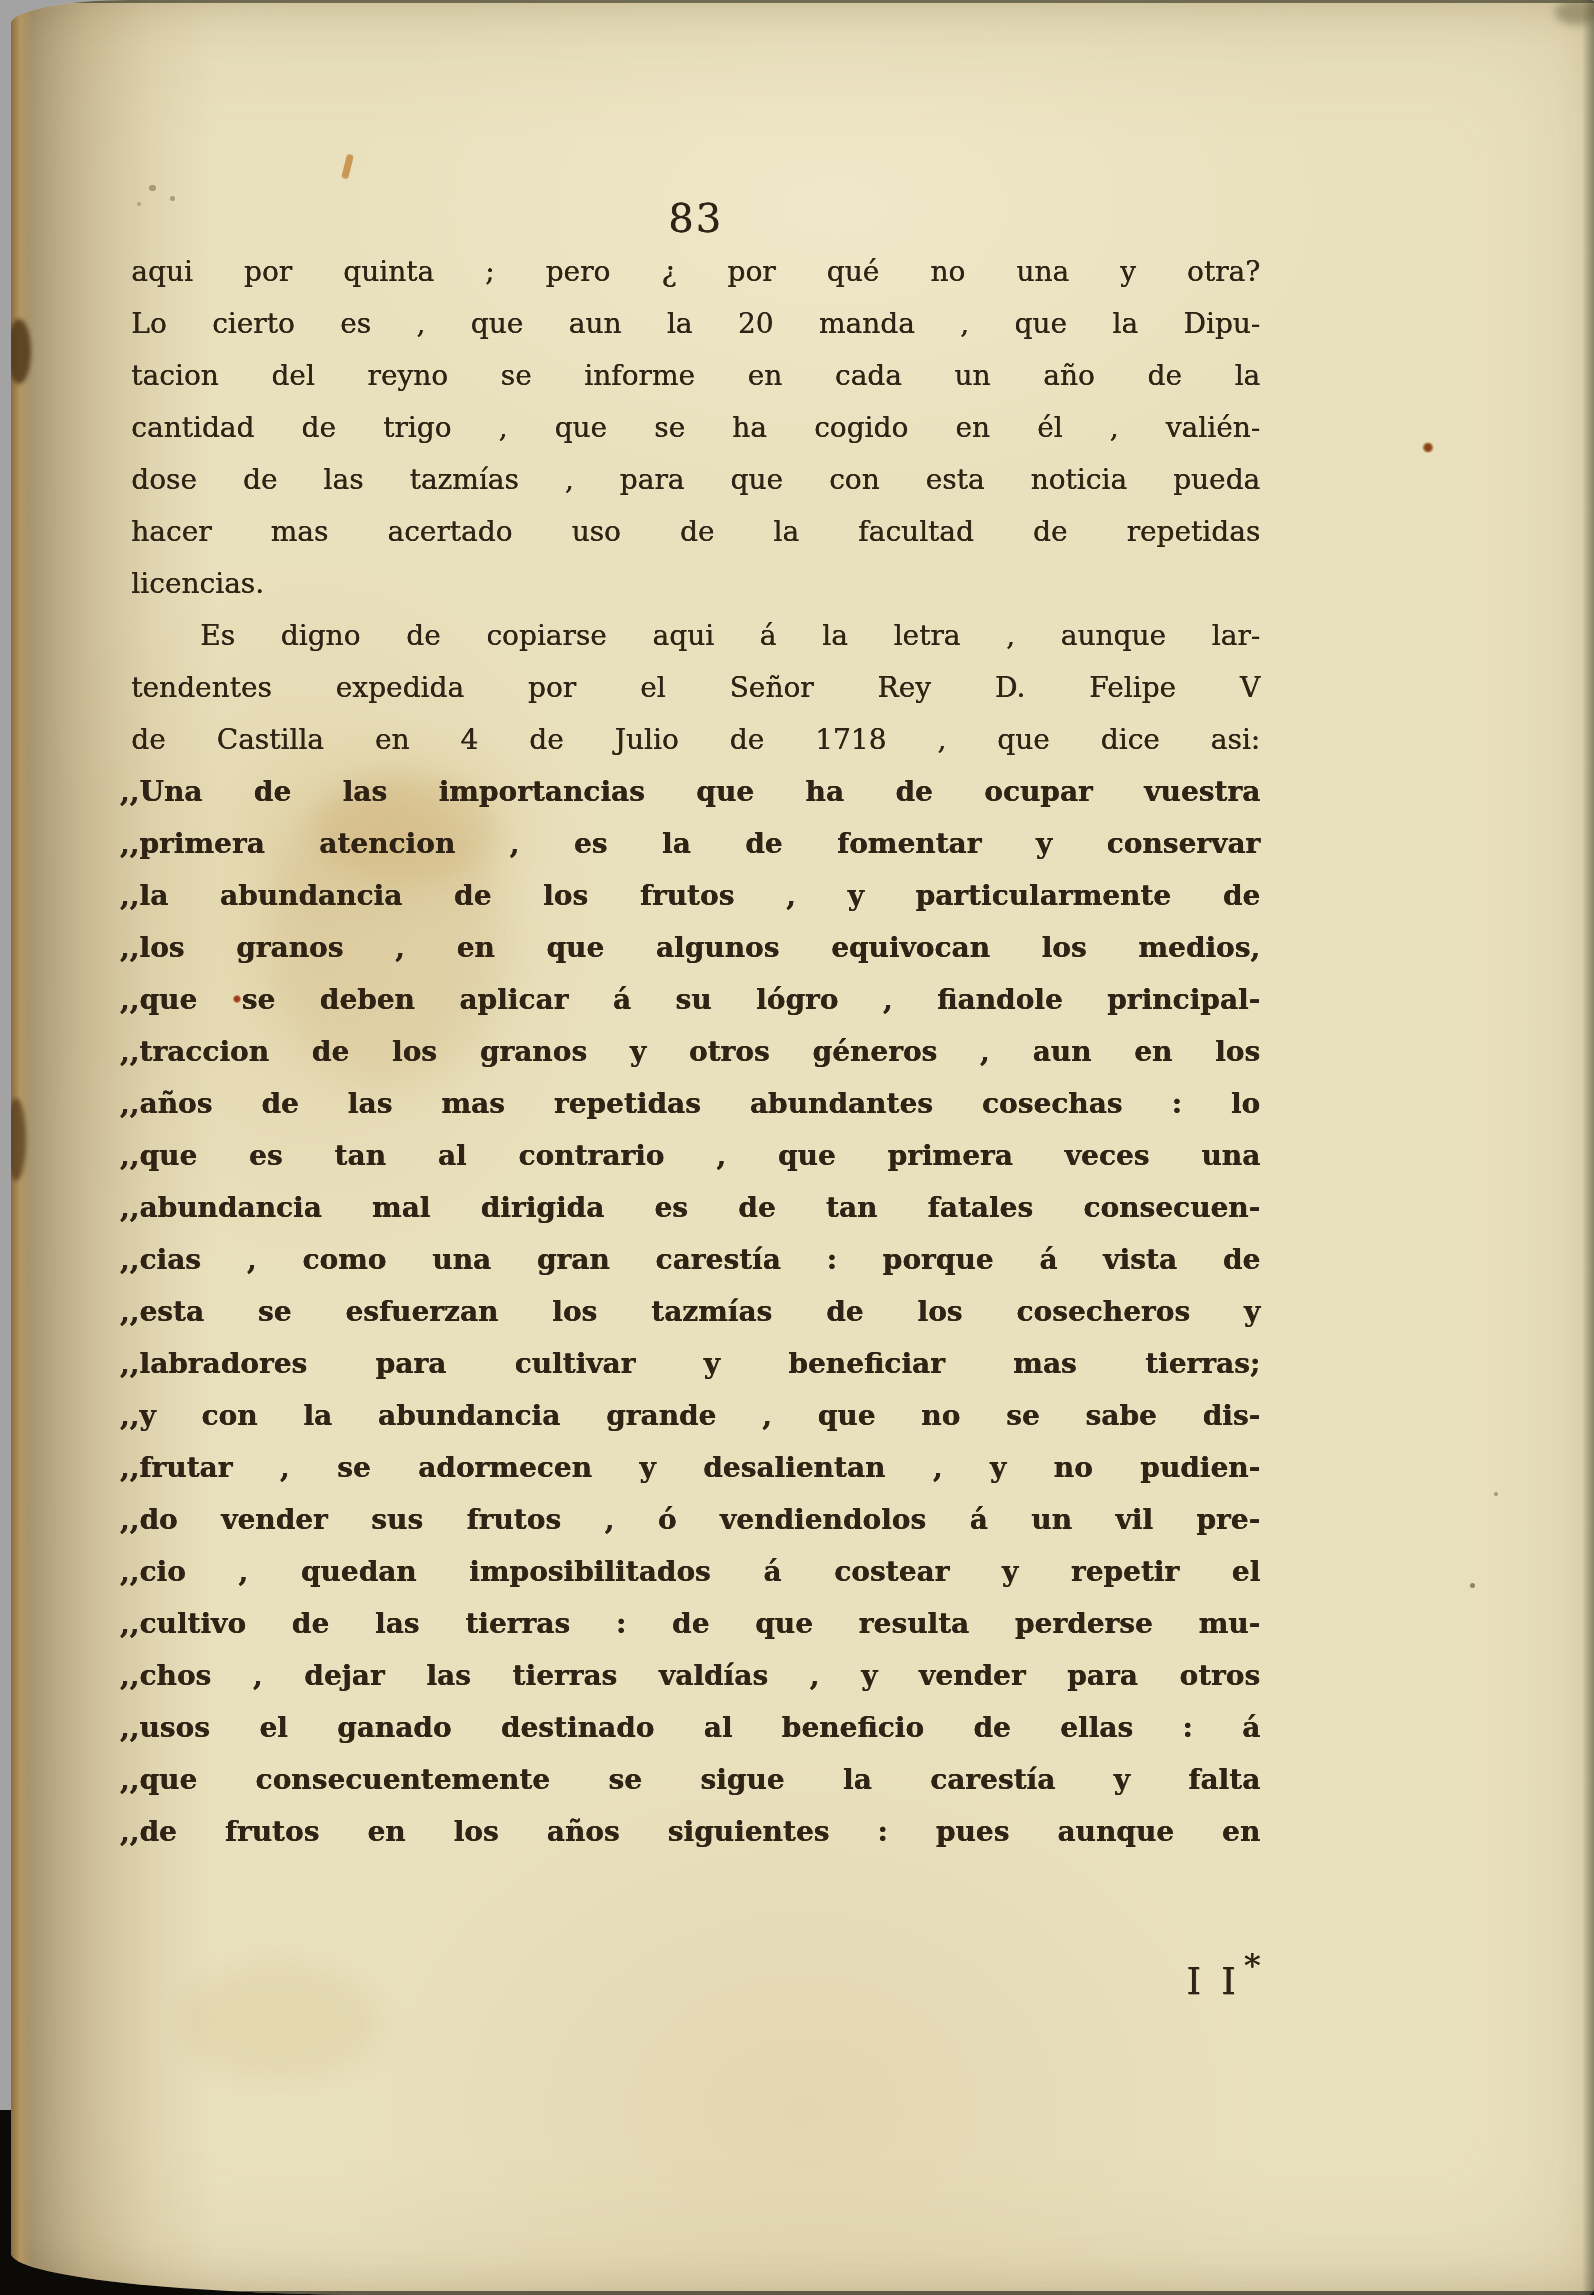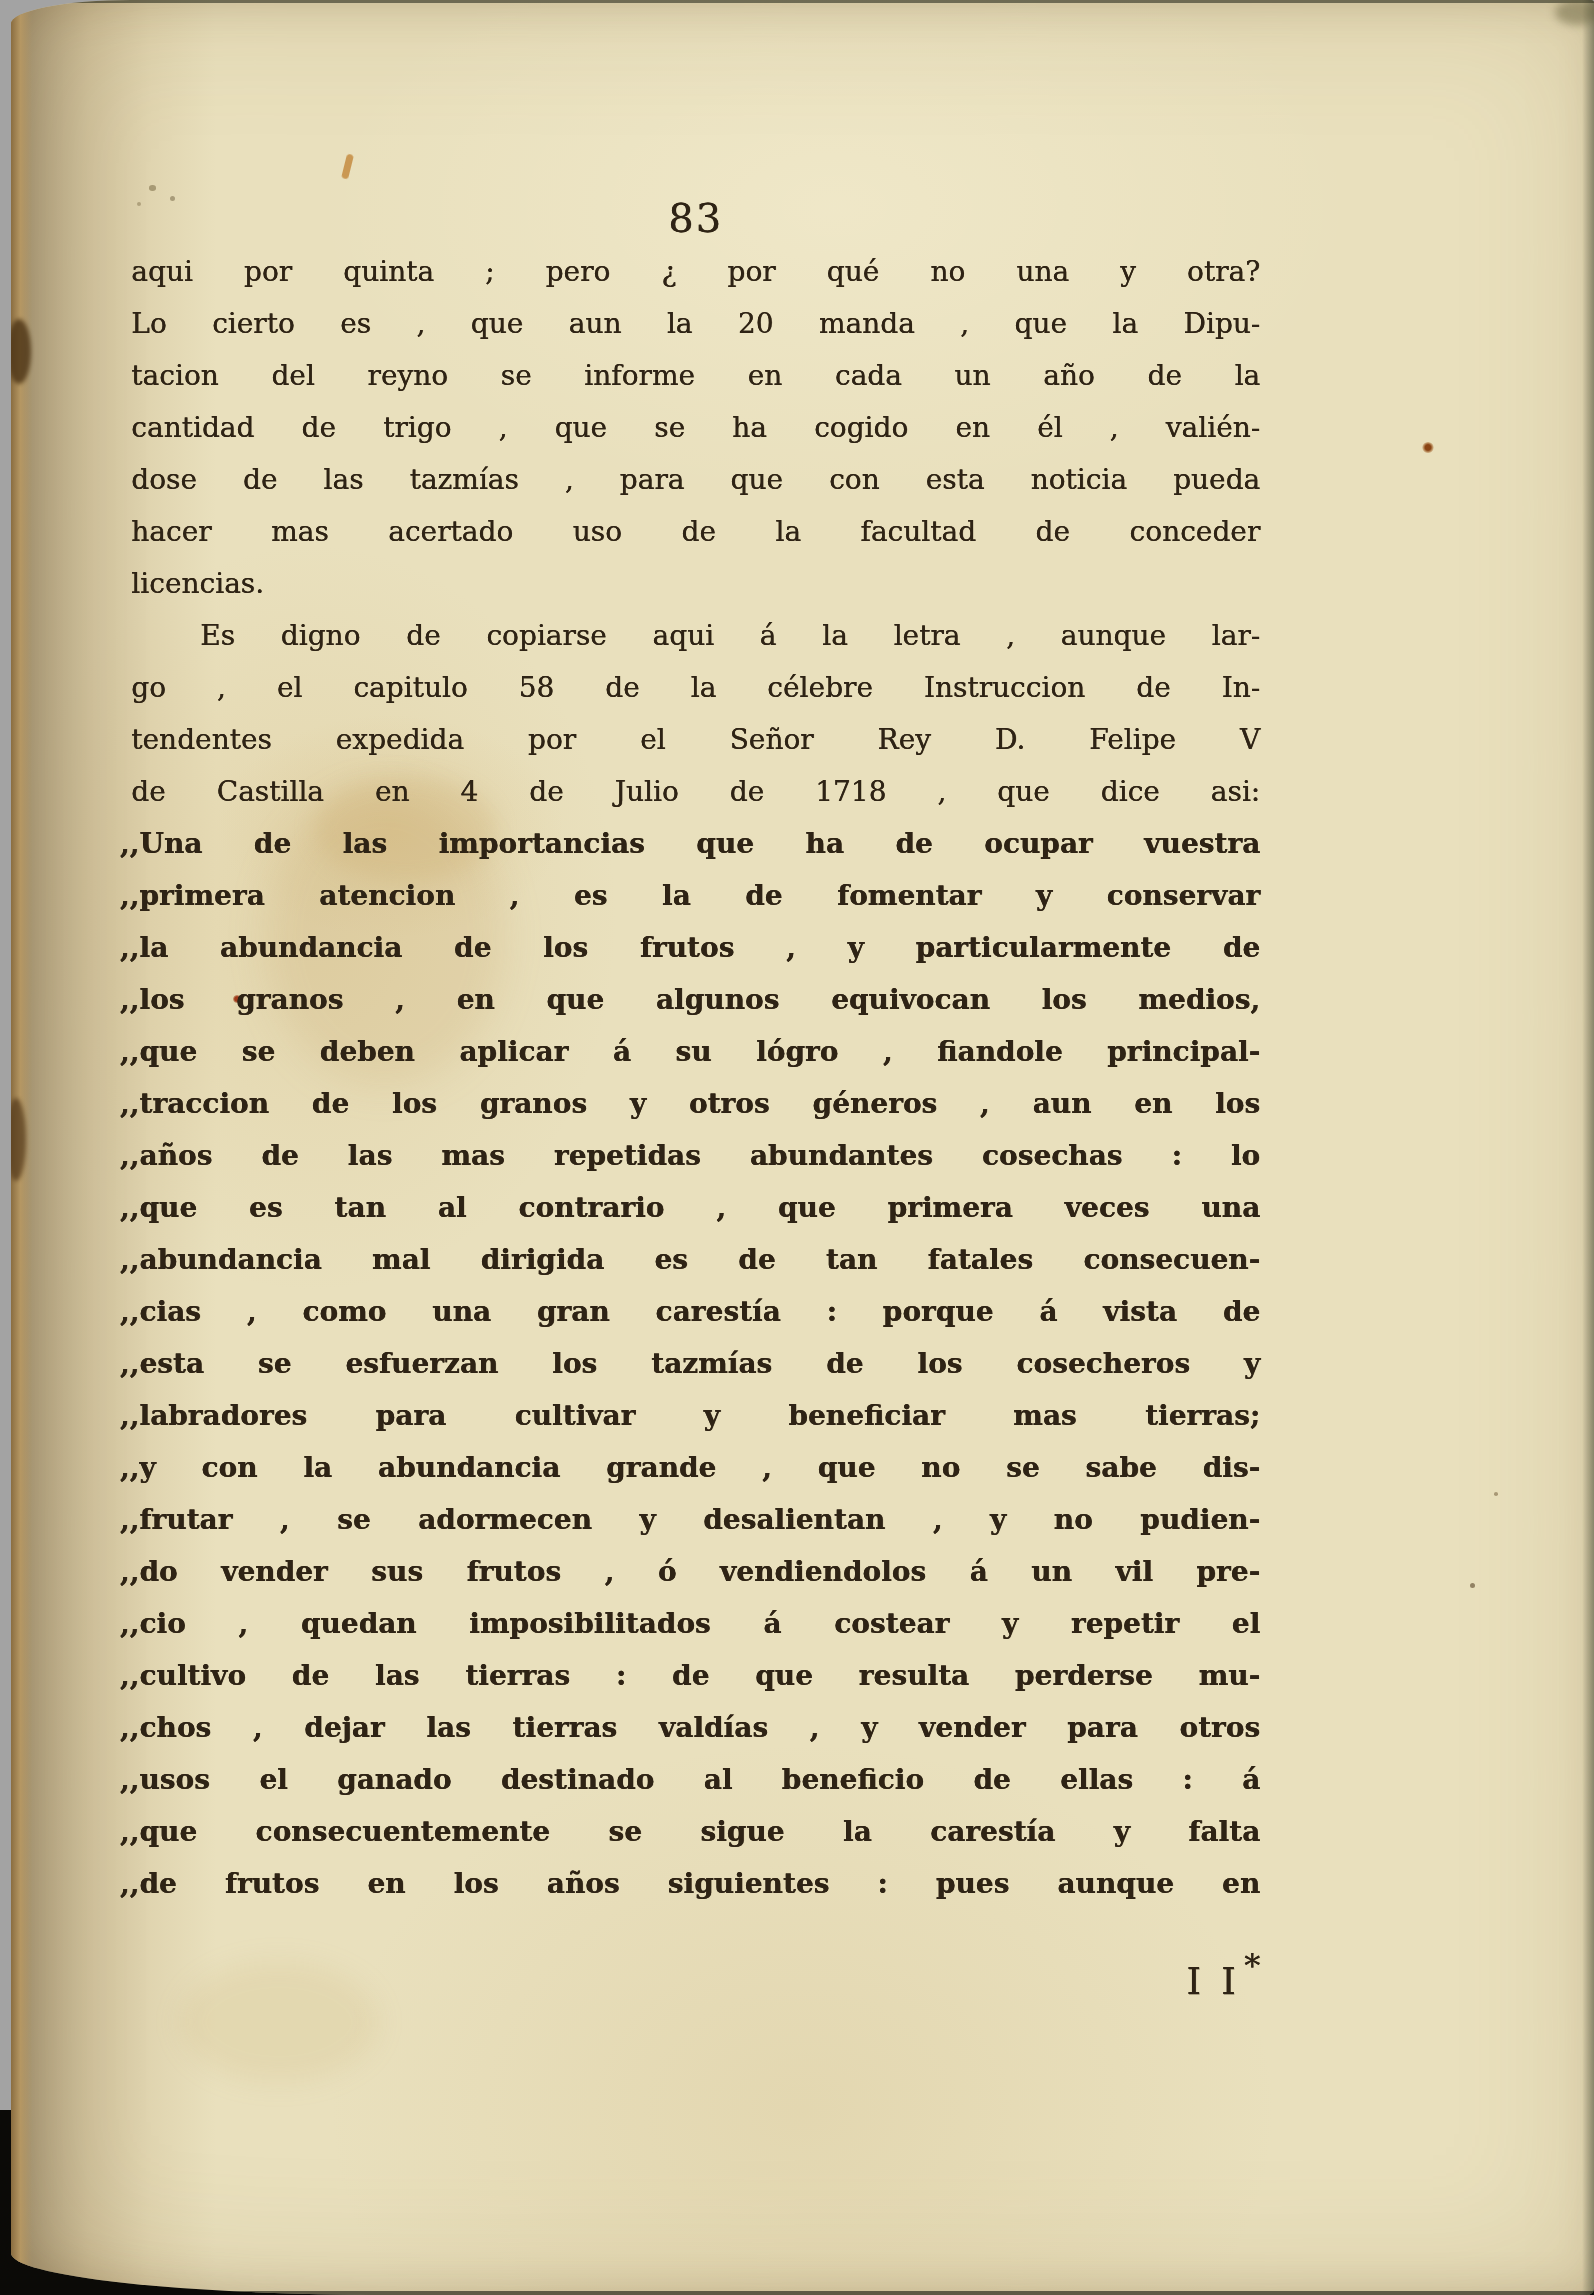--- a/index.html
+++ b/index.html
@@ -102,24 +102,23 @@
     <div class="mark smudge-tr"></div>
 
     <div id="pageno" class="ink">83</div>
 
     <div id="textblock" class="ink">
       <div class="line">aqui por quinta ; pero ¿ por qué no una y otra?</div>
       <div class="line">Lo cierto es , que aun la 20 manda , que la Dipu-</div>
       <div class="line">tacion del reyno se informe en cada un año de la</div>
       <div class="line">cantidad de trigo , que se ha cogido en él , valién-</div>
       <div class="line">dose de las tazmías , para que con esta noticia pueda</div>
-      <div class="line">hacer mas acertado uso de la facultad de conceder</div>
+      <div class="line">hacer mas acertado uso de la facultad de repetidas</div>
       <div class="line short">licencias.</div>
       <div class="line ind">Es digno de copiarse aqui á la letra , aunque lar-</div>
-      <div class="line">go , el capitulo 58 de la célebre Instruccion de In-</div>
       <div class="line">tendentes expedida por el Señor Rey D. Felipe V</div>
       <div class="line">de Castilla en 4 de Julio de 1718 , que dice asi:</div>
       <div class="line q">,,Una de las importancias que ha de ocupar vuestra</div>
       <div class="line q">,,primera atencion , es la de fomentar y conservar</div>
       <div class="line q">,,la abundancia de los frutos , y particularmente de</div>
       <div class="line q">,,los granos , en que algunos equivocan los medios,</div>
       <div class="line q">,,que se deben aplicar á su lógro , fiandole principal-</div>
       <div class="line q">,,traccion de los granos y otros géneros , aun en los</div>
       <div class="line q">,,años de las mas repetidas abundantes cosechas : lo</div>
       <div class="line q">,,que es tan al contrario , que primera veces una</div>

